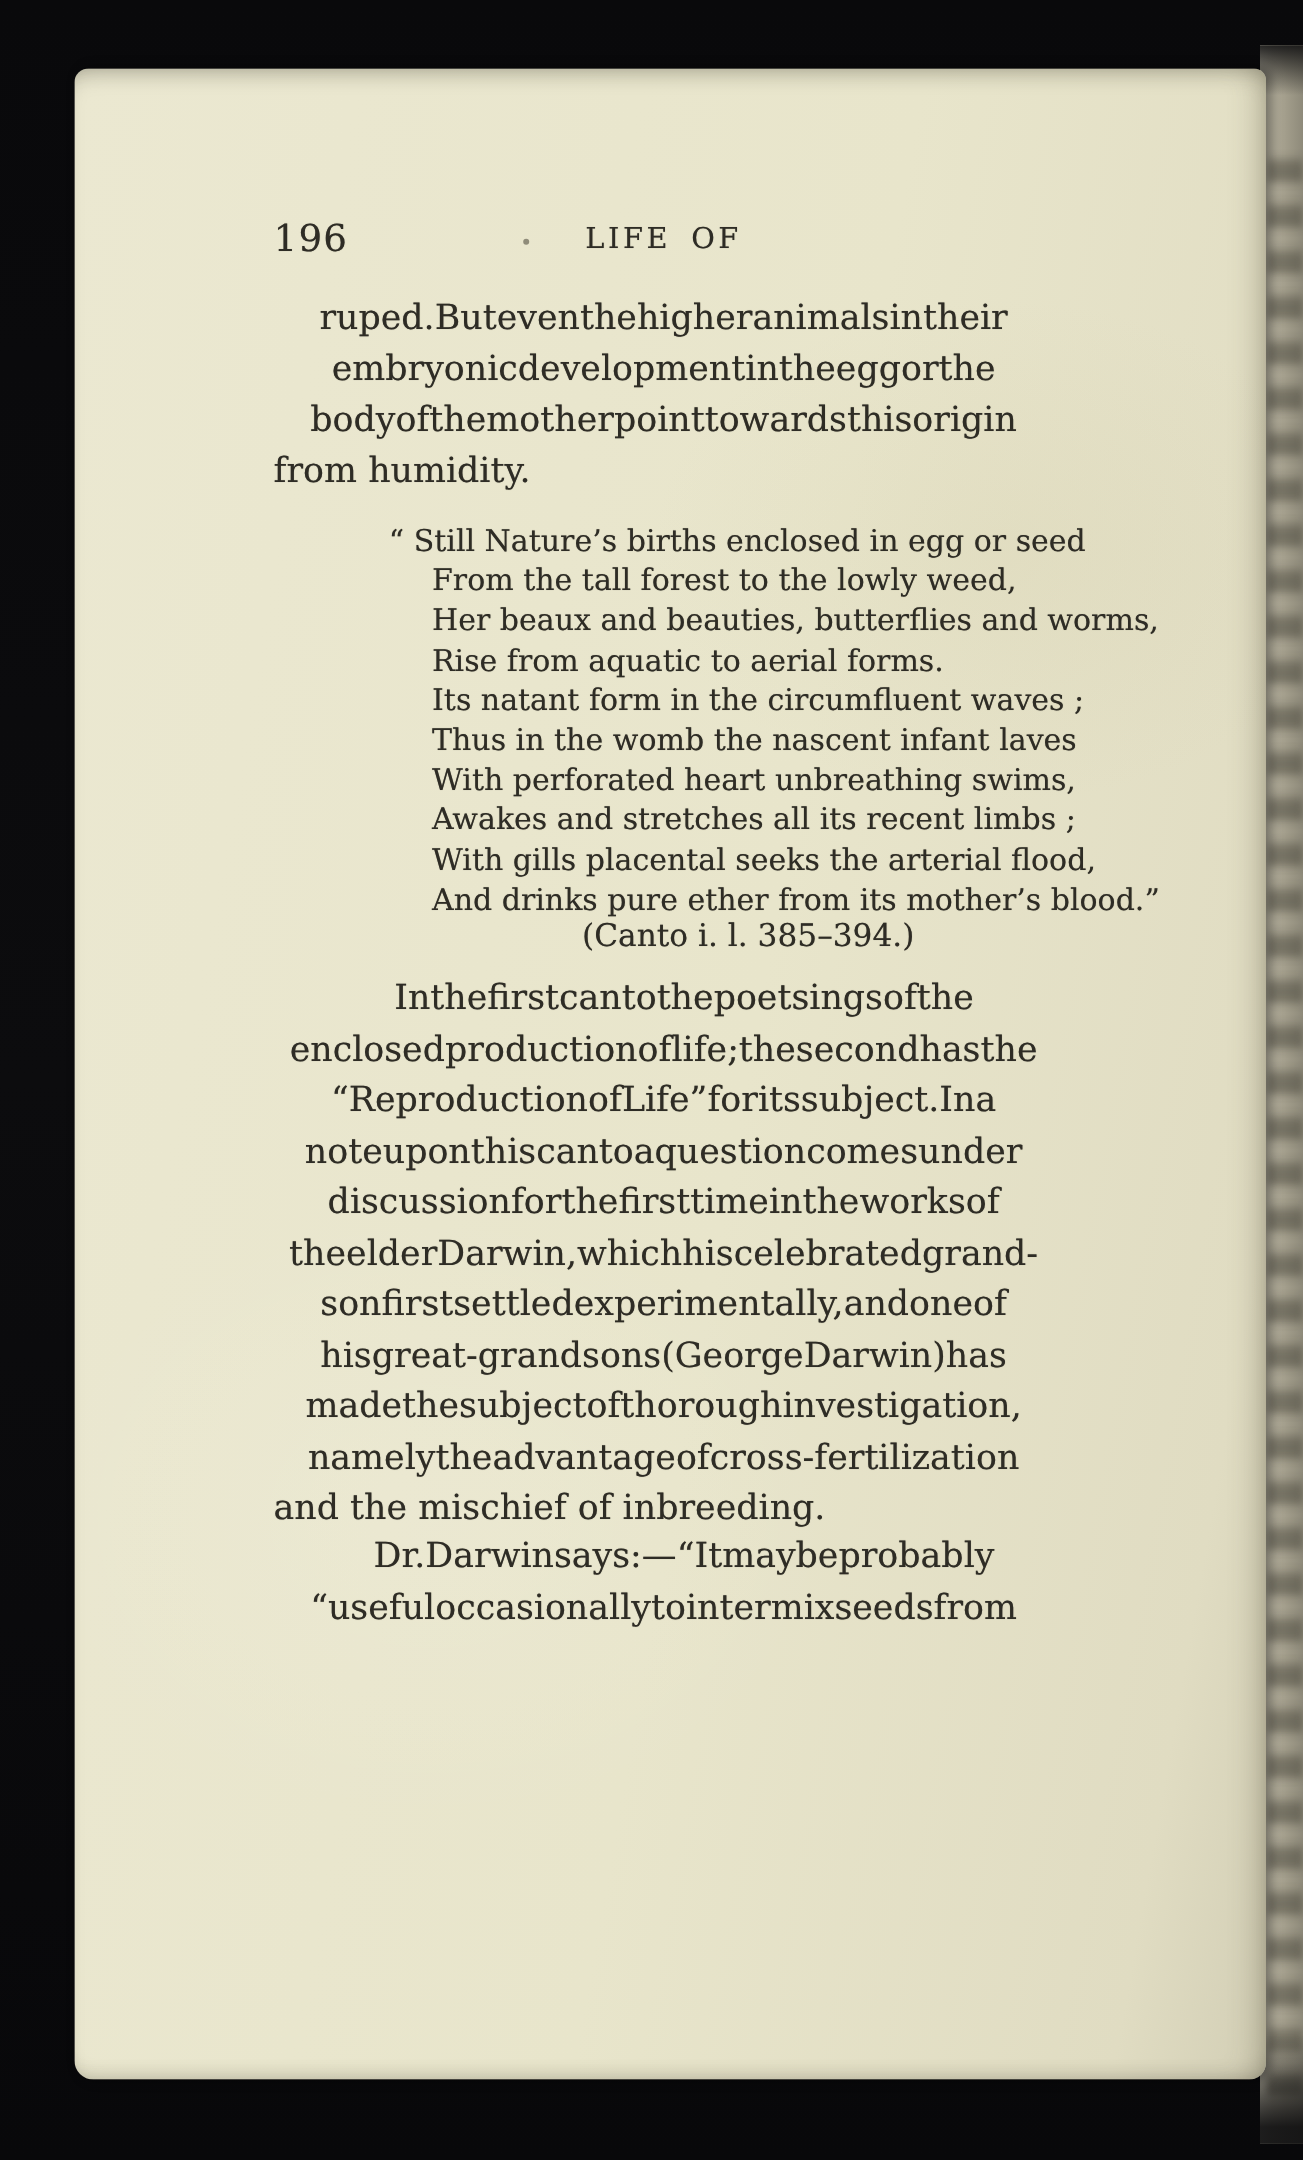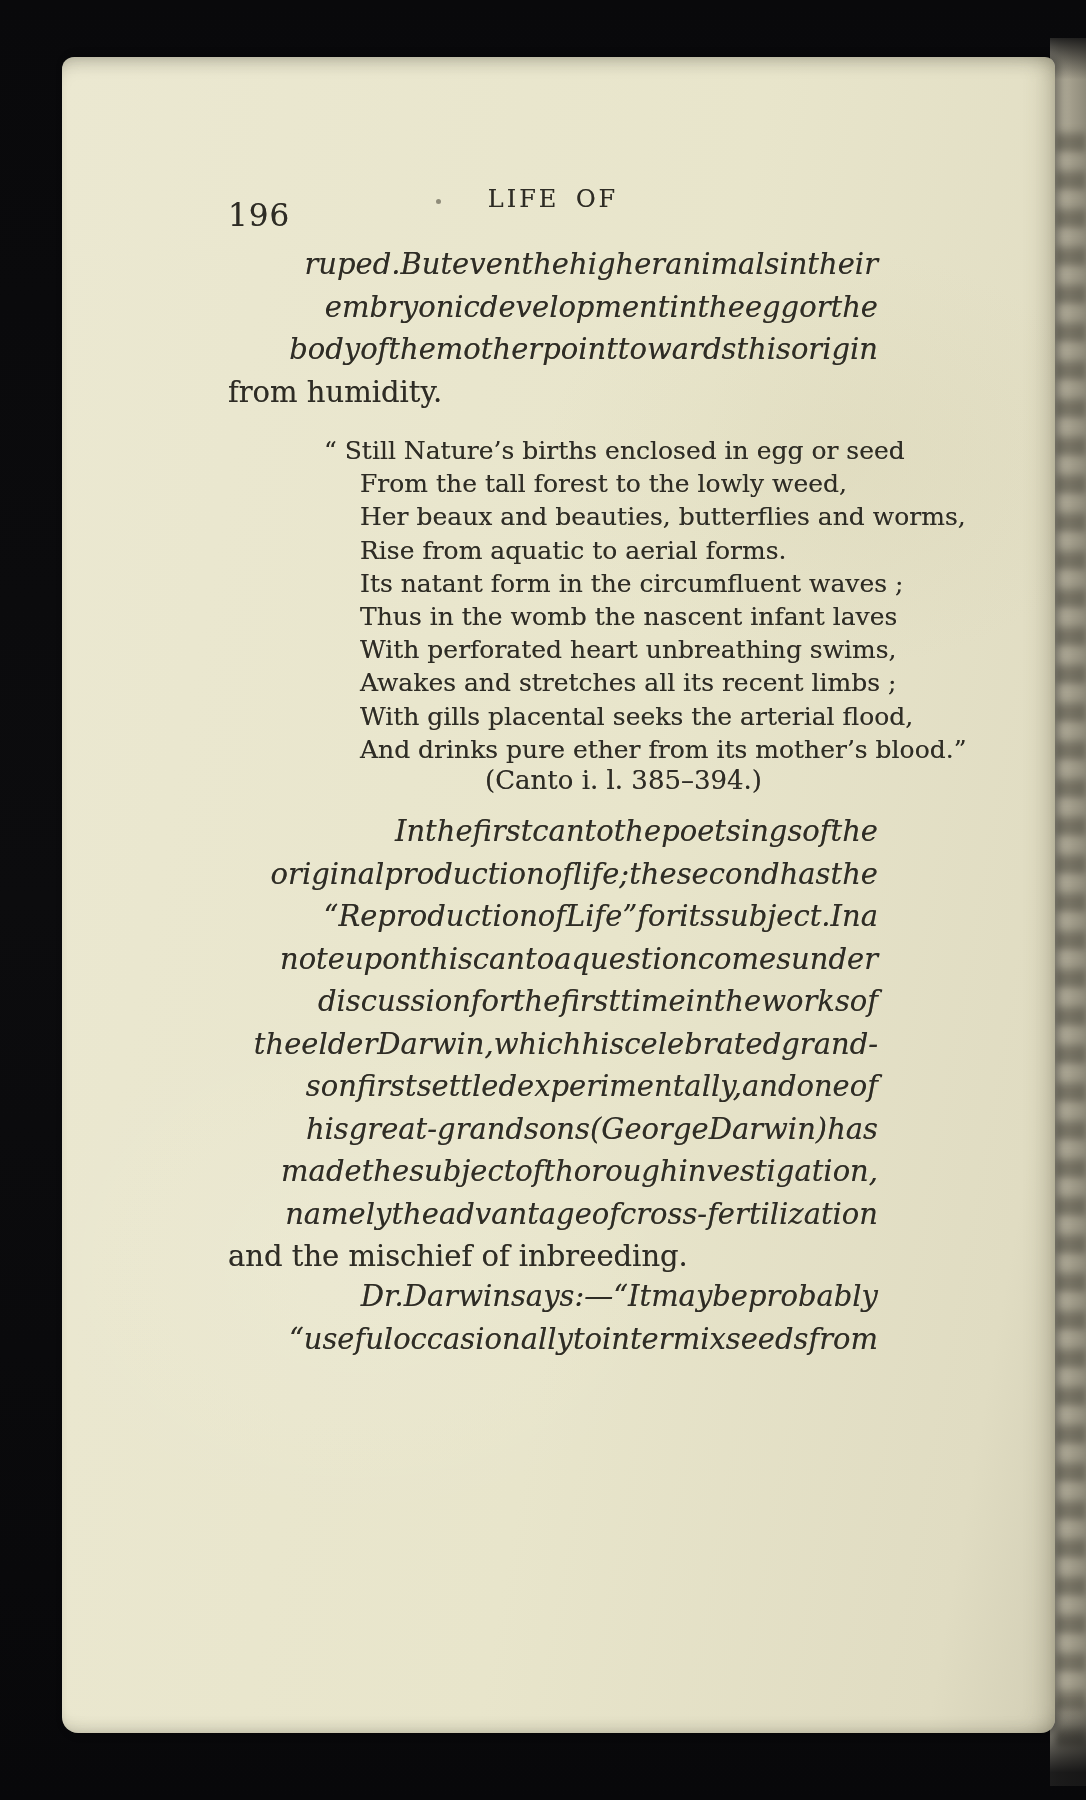--- a/index.html
+++ b/index.html
@@ -88,21 +88,20 @@
     left: 0;
     right: 0;
     height: 42px;
   }
   .folio {
     position: absolute;
     left: 0;
     top: 0;
     font-size: 31px;
     letter-spacing: 1px;
-    margin-top: 16px;
   }
   .head-title {
     position: absolute;
     left: 0;
     right: 0;
     top: 4px;
     text-align: center;
     font-size: 24px;
     letter-spacing: 3px;
     word-spacing: 6px;
@@ -117,21 +116,21 @@
     background: rgba(70,66,52,0.55);
     filter: blur(0.5px);
   }
   .block { position: absolute; left: 0; right: 0; }
   .paragraph .line {
     height: 42.5px;
     line-height: 42.5px;
     font-size: 29px;
     white-space: nowrap;
   }
-  .line.justify { display: flex; justify-content: flex-end; white-space: normal; font-style: italic; }
+  .line.justify { display: flex; justify-content: center; white-space: normal; }
   .line.indent { padding-left: 34px; }
   .poem { left: 116px; right: auto; width: 600px; }
   .poem .line {
     height: 33.2px;
     line-height: 33.2px;
     font-size: 25px;
     white-space: nowrap;
     margin-left: 16px;
   }
   .line.hang { margin-left: -20px; }
@@ -214,21 +213,21 @@
             <span>the</span>
             <span>first</span>
             <span>canto</span>
             <span>the</span>
             <span>poet</span>
             <span>sings</span>
             <span>of</span>
             <span>the</span>
           </div>
           <div class="line justify">
-            <span>original</span>
+            <span>enclosed</span>
             <span>production</span>
             <span>of</span>
             <span>life</span>
             <span>;</span>
             <span>the</span>
             <span>second</span>
             <span>has</span>
             <span>the</span>
           </div>
           <div class="line justify">

